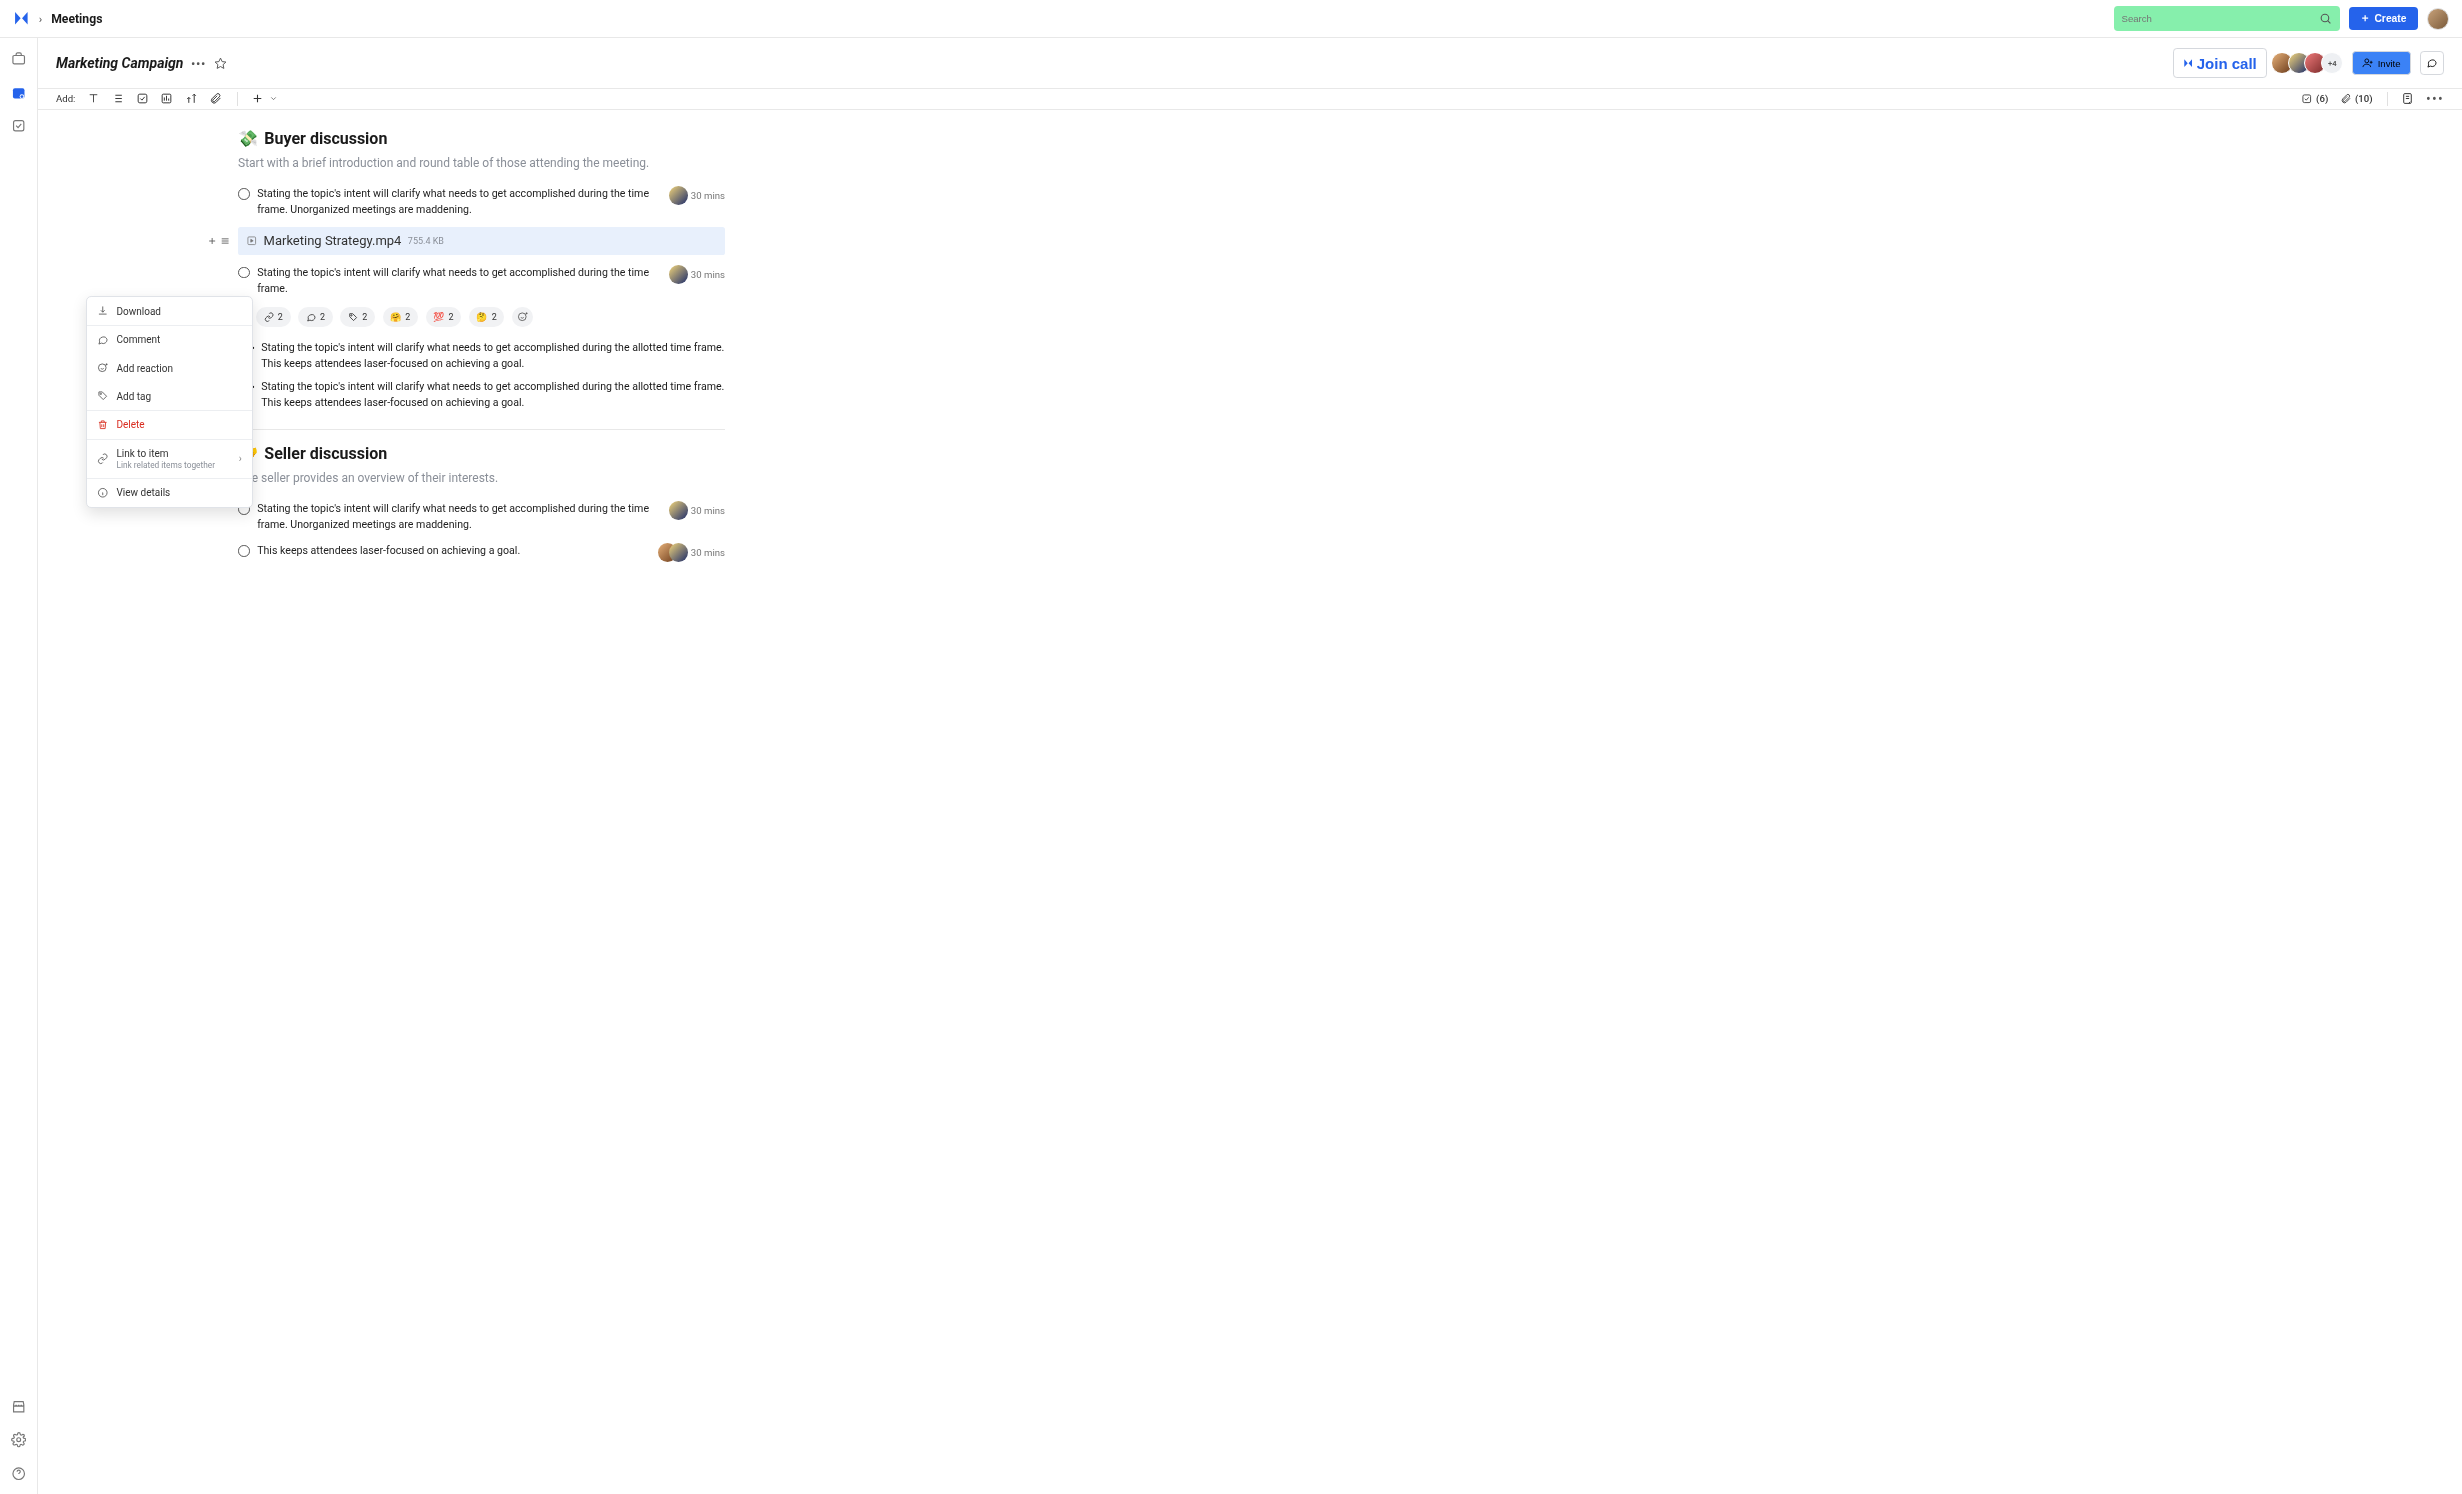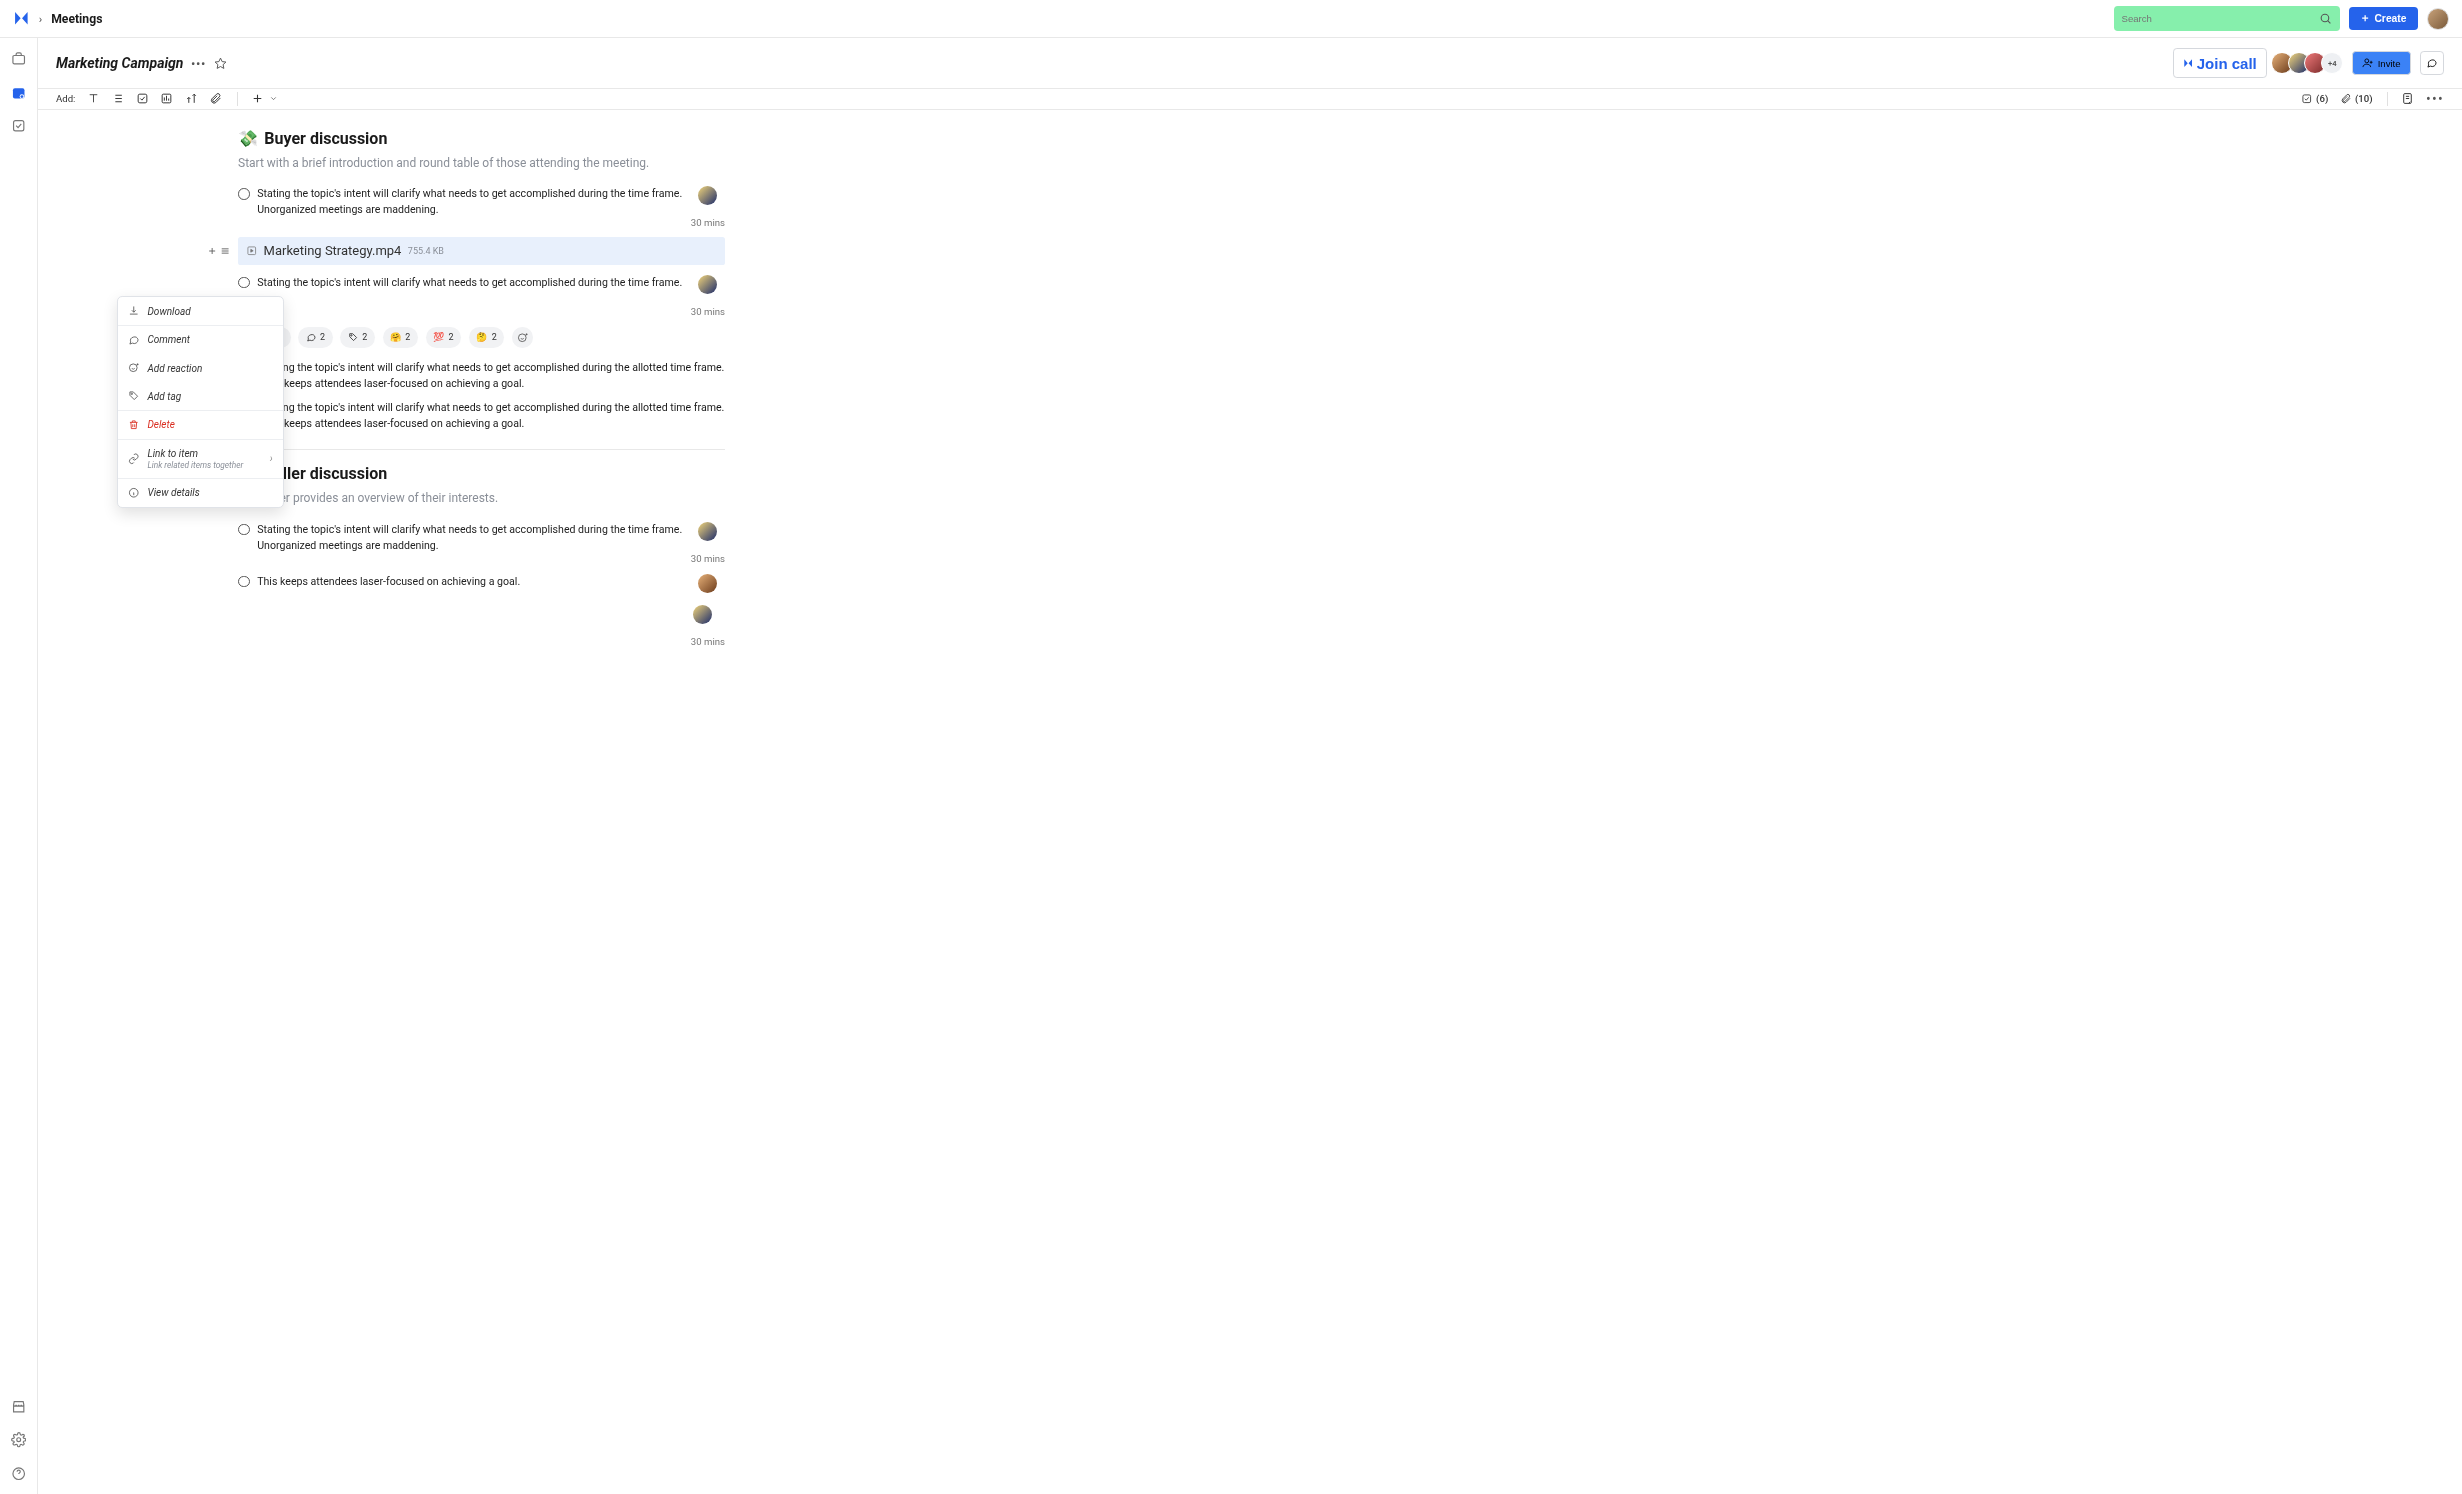--- a/index.html
+++ b/index.html
@@ -58,21 +58,21 @@
 .count-badge { display: flex; align-items: center; gap: 3.8px; font-size: 9.6px; font-weight: 500; color: #333; }
 
 
 .content { flex: 1; overflow: auto; padding: 19px 0 26px; }
 .doc { max-width: 487px; margin: 0 0 0 200px; }
 .section-title { display: flex; align-items: center; gap: 6.4px; font-size: 16px; font-weight: 700; margin-bottom: 7.7px; }
 .section-sub { color: #8a8f98; font-size: 12px; margin-bottom: 11.5px; }
 .agenda-row { display: flex; align-items: flex-start; gap: 7.7px; padding: 5.1px 0; }
 .agenda-circle { width: 11.5px; height: 11.5px; border: 1.3px solid #555; border-radius: 50%; flex-shrink: 0; margin-top: 1.9px; }
 .agenda-text { flex: 1; font-size: 10.6px; line-height: 1.5; color: #222; }
-.agenda-meta { display: flex; align-items: center; gap: 12px; flex-direction: column; }
+.agenda-meta { display: flex; align-items: center; gap: 3px; }
 .agenda-av { width: 19px; height: 19px; border-radius: 50%; background: linear-gradient(135deg,#f5d77a,#1a2a6a); }
 .agenda-av.stack { margin-left: -11.5px; }
 .agenda-time { color: #777; font-size: 9.6px; white-space: nowrap; }
 
 .attachment-row { display: flex; align-items: center; gap: 6.4px; background: #e8f0fc; border-radius: 2.6px; padding: 6.4px 7.7px; margin: 3.8px 0 5.1px 0; position: relative; }
 .attachment-icon { width: 11.5px; height: 11.5px; color: #777; }
 .attachment-name { color: #333; font-size: 13px; }
 .attachment-size { color: #8a8f98; font-size: 9px; }
 .attach-hover { position: absolute; left: -31px; top: 50%; transform: translateY(-50%); display: flex; gap: 2.6px; color: #555; }
 
@@ -80,21 +80,21 @@
 .reaction-pill { display: flex; align-items: center; gap: 3.8px; background: #f1f2f4; border-radius: 11.5px; padding: 3.8px 7.7px; font-size: 9px; color: #333; cursor: pointer; }
 .reaction-pill svg { width: 10.3px; height: 10.3px; }
 .add-reaction-btn { width: 20.5px; height: 20.5px; border-radius: 50%; background: #f1f2f4; display: flex; align-items: center; justify-content: center; color: #555; cursor: pointer; }
 
 .bullet-item { display: flex; gap: 6.4px; padding: 3.8px 0 3.8px 13px; font-size: 10.6px; line-height: 1.5; }
 .bullet-dot::before { content: "•"; font-size: 11.5px; }
 
 .section-divider { border: none; border-top: 0.6px solid #e8e8e8; margin: 14px 0; }
 
 
-.ctx-menu { position: absolute; left: 79px; top: 258px; width: 167px; background: #fff; border: 0.6px solid #e0e3e8; border-radius: 5.1px; box-shadow: 0 5.1px 15.4px rgba(0,0,0,0.12); z-index: 50; overflow: hidden; font-style: italic; }
+.ctx-menu { position: absolute; left: 48px; top: 258px; width: 167px; background: #fff; border: 0.6px solid #e0e3e8; border-radius: 5.1px; box-shadow: 0 5.1px 15.4px rgba(0,0,0,0.12); z-index: 50; overflow: hidden; }
 .ctx-item { display: flex; align-items: center; gap: 7.7px; padding: 8.3px 10.3px; font-size: 10px; color: #333; cursor: pointer; position: relative; }
 .ctx-item.danger { color: #d92d20; }
 .ctx-sep { height: 0.6px; background: #eceef1; }
 .ctx-icon { width: 11.5px; height: 11.5px; color: #555; flex-shrink: 0; }
 .ctx-item.danger .ctx-icon { color: #d92d20; }
 .ctx-sub { font-size: 8.3px; color: #8a8f98; margin-top: 1.3px; }
 .ctx-chev { margin-left: auto; color: #888; }
 </style>
 </head>
 <body>

